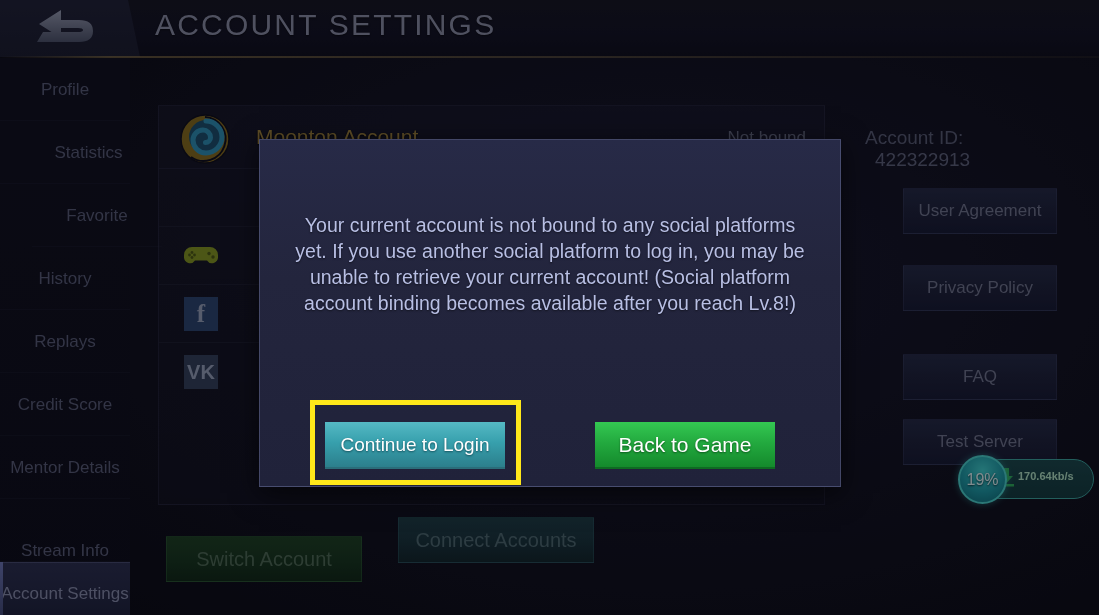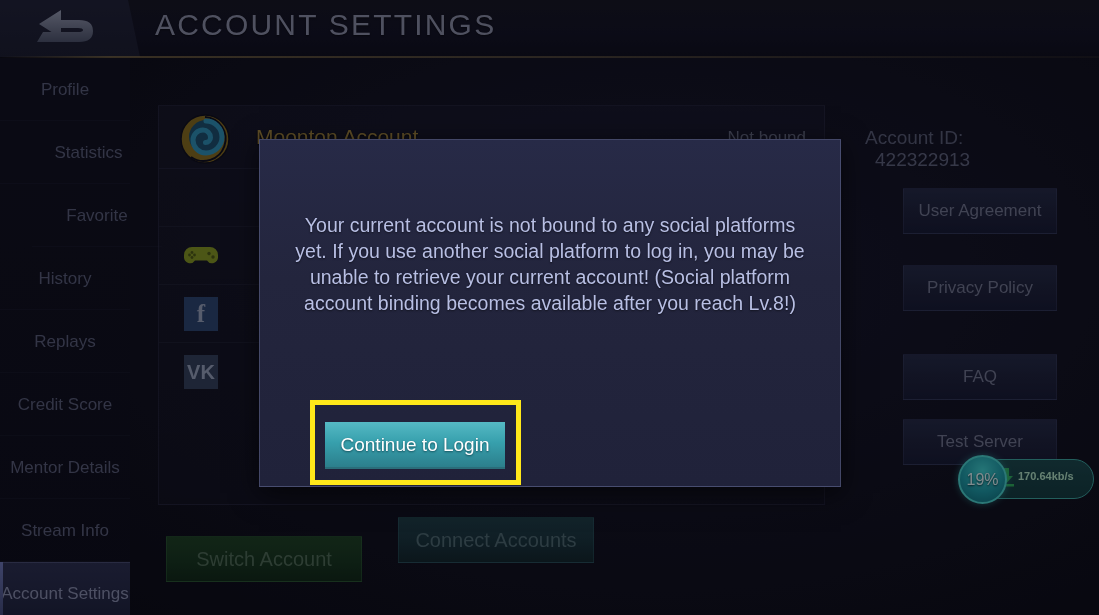--- a/index.html
+++ b/index.html
@@ -286,21 +286,21 @@
       </div>
       <div class="side-item" style="top: 252px;">
         <span>Replays</span>
       </div>
       <div class="side-item" style="top: 315px;">
         <span>Credit Score</span>
       </div>
       <div class="side-item" style="top: 378px;">
         <span>Mentor Details</span>
       </div>
-      <div class="side-item" style="top: 441px;">
+      <div class="side-item" style="top: 441px; align-items: flex-end;">
         <span>Stream Info</span>
       </div>
       <div class="side-item active" style="top: 504px;">
         <span>Account Settings</span>
       </div>
     </div>
 
   <div class="content-panel">
     <div class="acct-row">
       <svg class="moonton-logo" viewBox="0 0 52 52">
@@ -372,14 +372,15 @@
       <span class="dl-pct">19%</span>
     </div>
   </div>
 
   <div class="modal-scrim"></div>
   <div class="modal">
     <div class="modal-body">Your current account is not bound to any social platforms yet. If you use another social platform to log in, you may be unable to retrieve your current account! (Social platform account binding becomes available after you reach Lv.8!)</div>
   </div>
   <div class="btn-continue">Continue to Login</div>
   <div class="highlight-box"></div>
+  <div class="btn-back-game">Back to Game</div>
 
 </div>
 
 </body></html>

